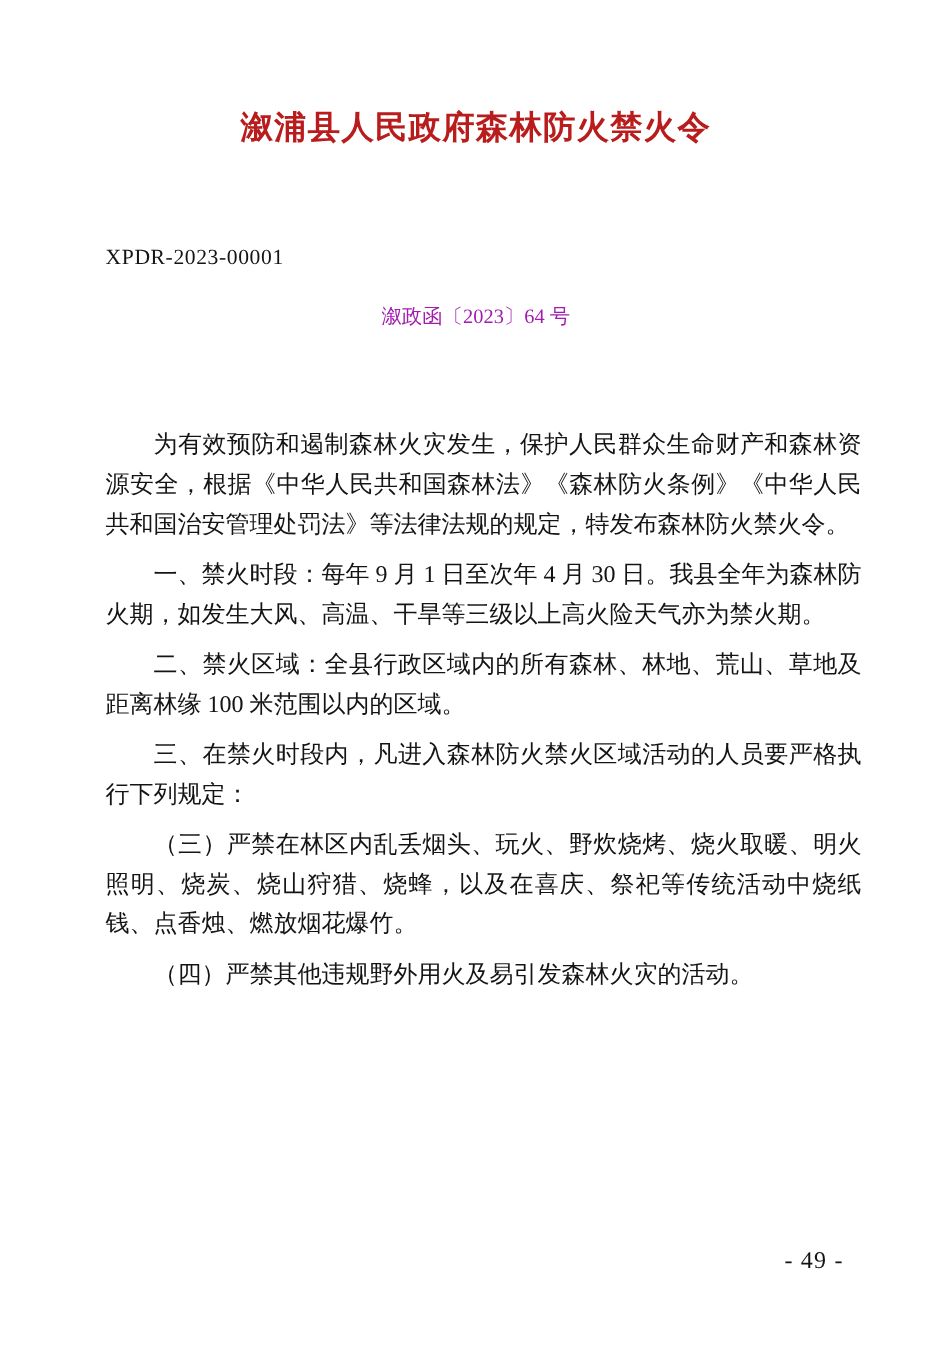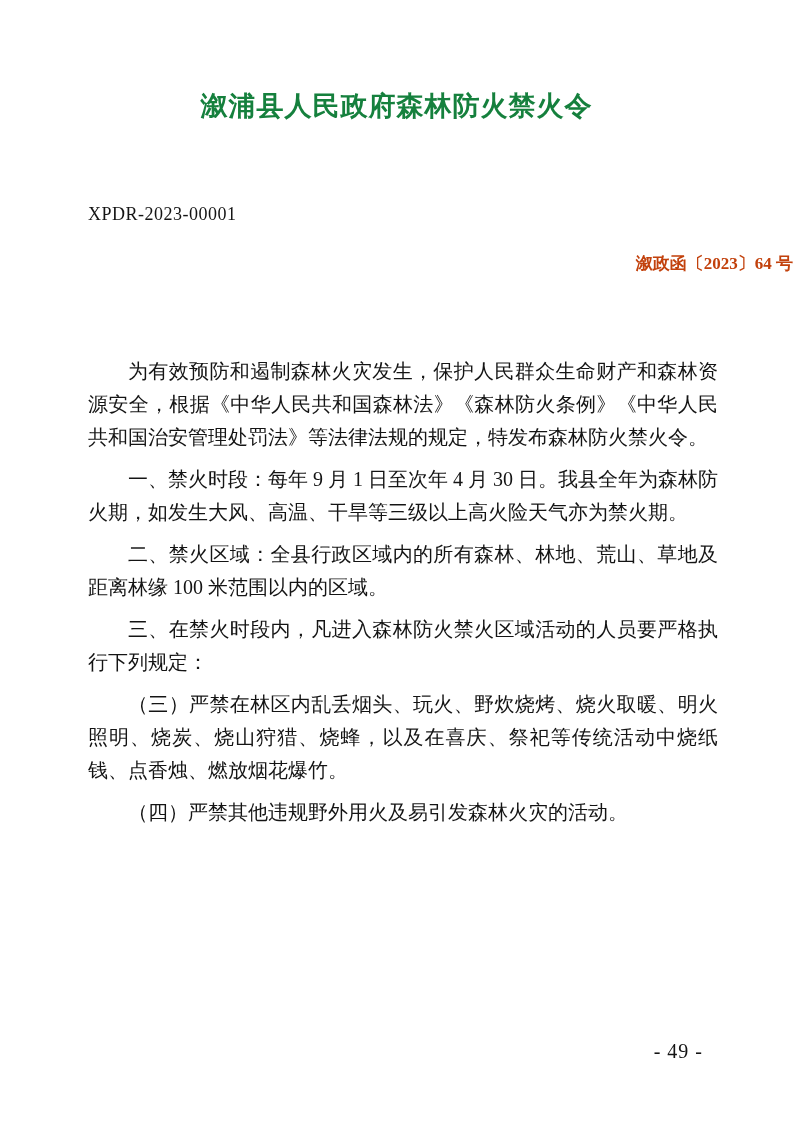--- a/index.html
+++ b/index.html
@@ -20,41 +20,40 @@
     position: absolute;
     top: 88px;
     left: 0;
     width: 100%;
     margin: 0;
     text-align: center;
     font-family: "Liberation Sans", sans-serif;
     font-weight: 700;
     font-size: 27px;
     letter-spacing: 1px;
-    color: #15803d;
+    color: #b91c1c;
   }
   .doc-id {
     position: absolute;
     top: 204px;
     left: 88px;
     font-family: "Liberation Serif", serif;
     font-weight: 400;
     font-size: 18px;
     letter-spacing: 0.5px;
     color: #141414;
   }
   .doc-number {
     position: absolute;
     top: 252px;
     left: 0;
     width: 100%;
-    text-align: right;
+    text-align: center;
     font-size: 17px;
-    color: #c2410c;
-    font-weight: bold;
+    color: #a21caf;
   }
   .doc-body {
     position: absolute;
     top: 355px;
     left: 88px;
     width: 630px;
     font-size: 20px;
     line-height: 33px;
     text-align: justify;
     color: #141414;

